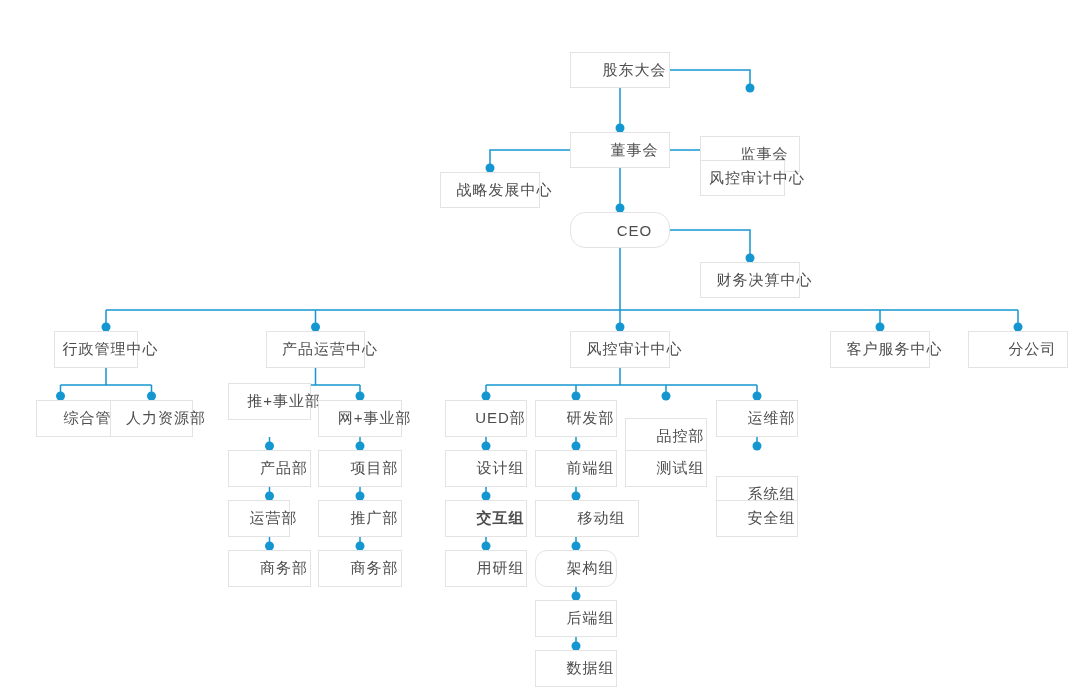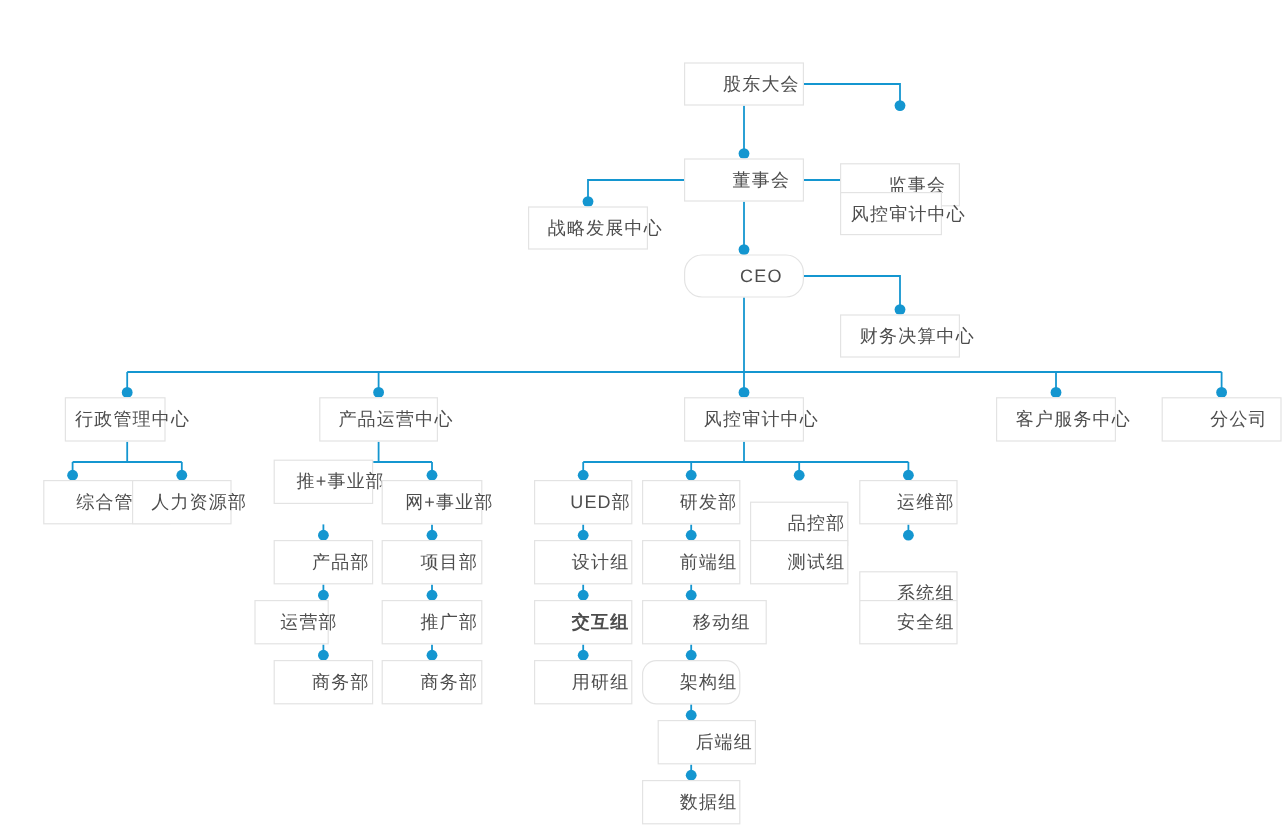--- a/index.html
+++ b/index.html
@@ -131,33 +131,33 @@
       <div class="node" style="left: 266px; top: 331px; width: 99px; height: 37px;">产品运营中心</div>
       <div class="node" style="left: 570px; top: 331px; width: 100px; height: 37px;">风控审计中心</div>
       <div class="node" style="left: 830px; top: 331px; width: 100px; height: 37px;">客户服务中心</div>
       <div class="node" style="left: 968px; top: 331px; width: 100px; height: 37px;">分公司</div>
       <div class="node" style="left: 36px; top: 400px; width: 106px; height: 37px;">综合管理部</div>
       <div class="node" style="left: 110px; top: 400px; width: 83px; height: 37px;">人力资源部</div>
       <div class="node" style="left: 228px; top: 383px; width: 83px; height: 37px;">推+事业部</div>
       <div class="node" style="left: 318px; top: 400px; width: 84px; height: 37px;">网+事业部</div>
       <div class="node" style="left: 228px; top: 450px; width: 83px; height: 37px;">产品部</div>
       <div class="node" style="left: 318px; top: 450px; width: 84px; height: 37px;">项目部</div>
-      <div class="node" style="left: 212px; top: 500px; width: 62px; height: 37px;">运营部</div>
+      <div class="node" style="left: 228px; top: 500px; width: 62px; height: 37px;">运营部</div>
       <div class="node" style="left: 318px; top: 500px; width: 84px; height: 37px;">推广部</div>
       <div class="node" style="left: 228px; top: 550px; width: 83px; height: 37px;">商务部</div>
       <div class="node" style="left: 318px; top: 550px; width: 84px; height: 37px;">商务部</div>
       <div class="node" style="left: 445px; top: 400px; width: 82px; height: 37px;">UED部</div>
       <div class="node" style="left: 535px; top: 400px; width: 82px; height: 37px;">研发部</div>
       <div class="node" style="left: 625px; top: 400px; width: 82px; height: 37px; margin-top: 18px;">品控部</div>
       <div class="node" style="left: 716px; top: 400px; width: 82px; height: 37px;">运维部</div>
       <div class="node" style="left: 445px; top: 450px; width: 82px; height: 37px;">设计组</div>
       <div class="node" style="left: 535px; top: 450px; width: 82px; height: 37px;">前端组</div>
       <div class="node" style="left: 625px; top: 450px; width: 82px; height: 37px;">测试组</div>
       <div class="node" style="left: 716px; top: 450px; width: 82px; height: 37px; margin-top: 26px;">系统组</div>
       <div class="node" style="left: 445px; top: 500px; width: 82px; height: 37px; font-weight: bold;">交互组</div>
       <div class="node" style="left: 535px; top: 500px; width: 104px; height: 37px;">移动组</div>
       <div class="node" style="left: 716px; top: 500px; width: 82px; height: 37px;">安全组</div>
       <div class="node" style="left: 445px; top: 550px; width: 82px; height: 37px;">用研组</div>
       <div class="node" style="left: 535px; top: 550px; width: 82px; height: 37px; border-radius: 12px;">架构组</div>
-      <div class="node" style="left: 548px; top: 600px; width: 82px; height: 37px; text-align: right;">后端组</div>
+      <div class="node" style="left: 535px; top: 600px; width: 82px; height: 37px; text-align: right;">后端组</div>
       <div class="node" style="left: 535px; top: 650px; width: 82px; height: 37px;">数据组</div>
     </div>
 </div>
 
 </body></html>

